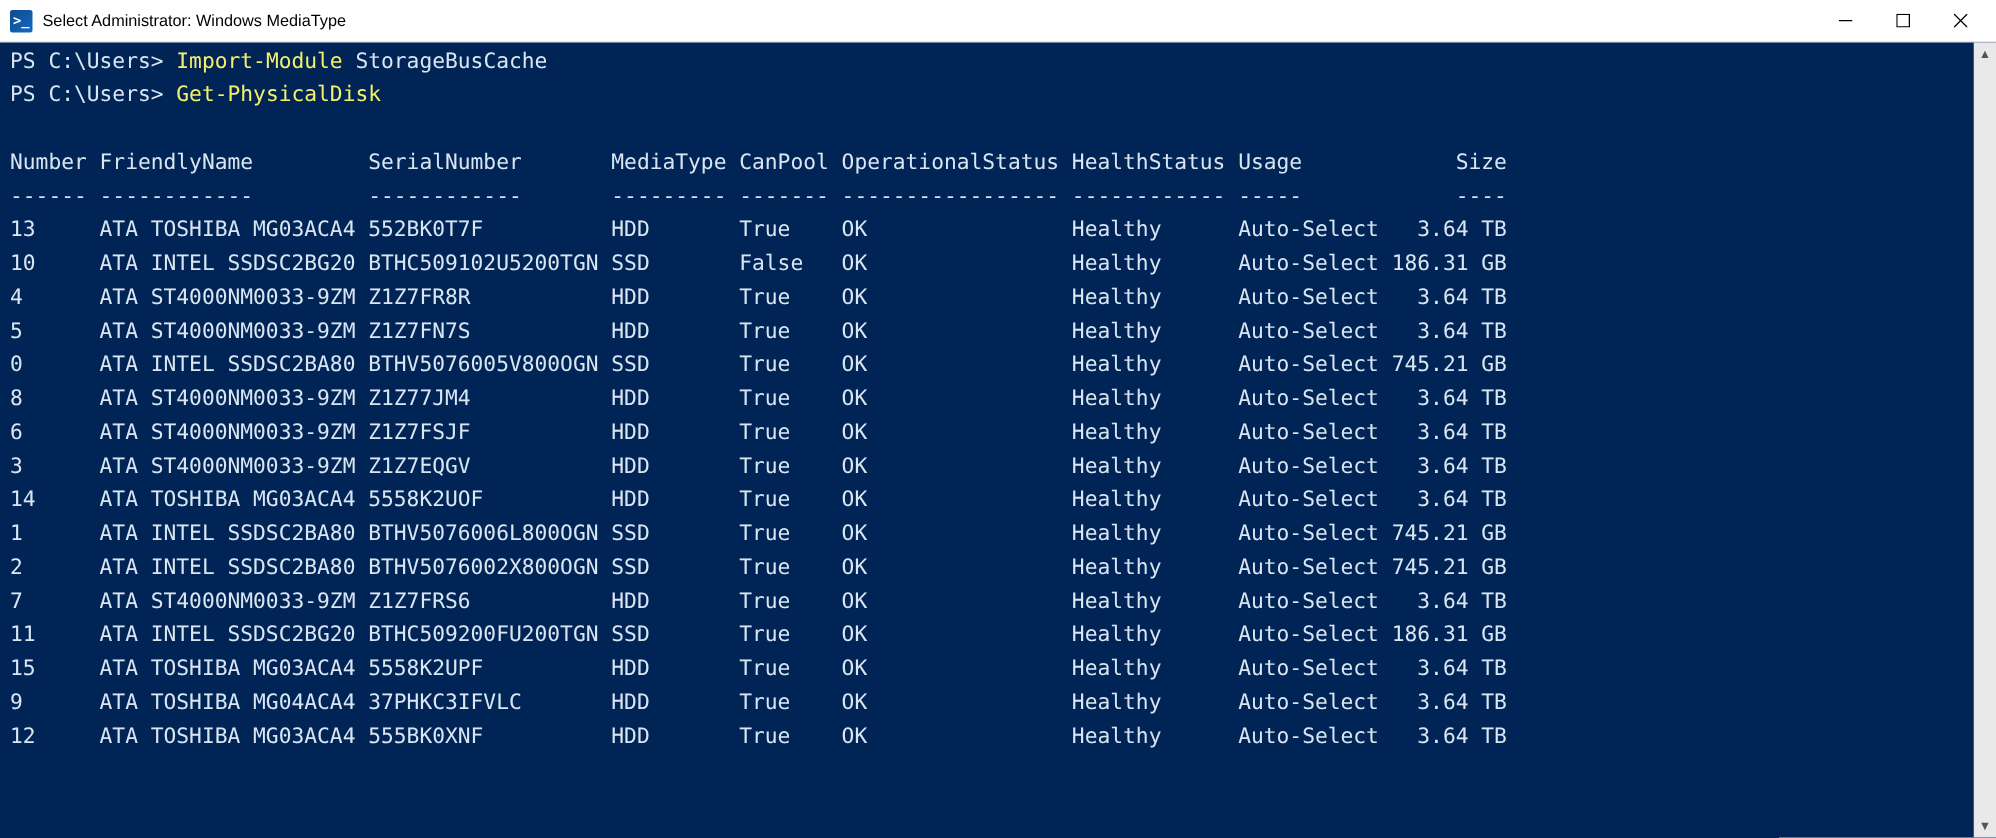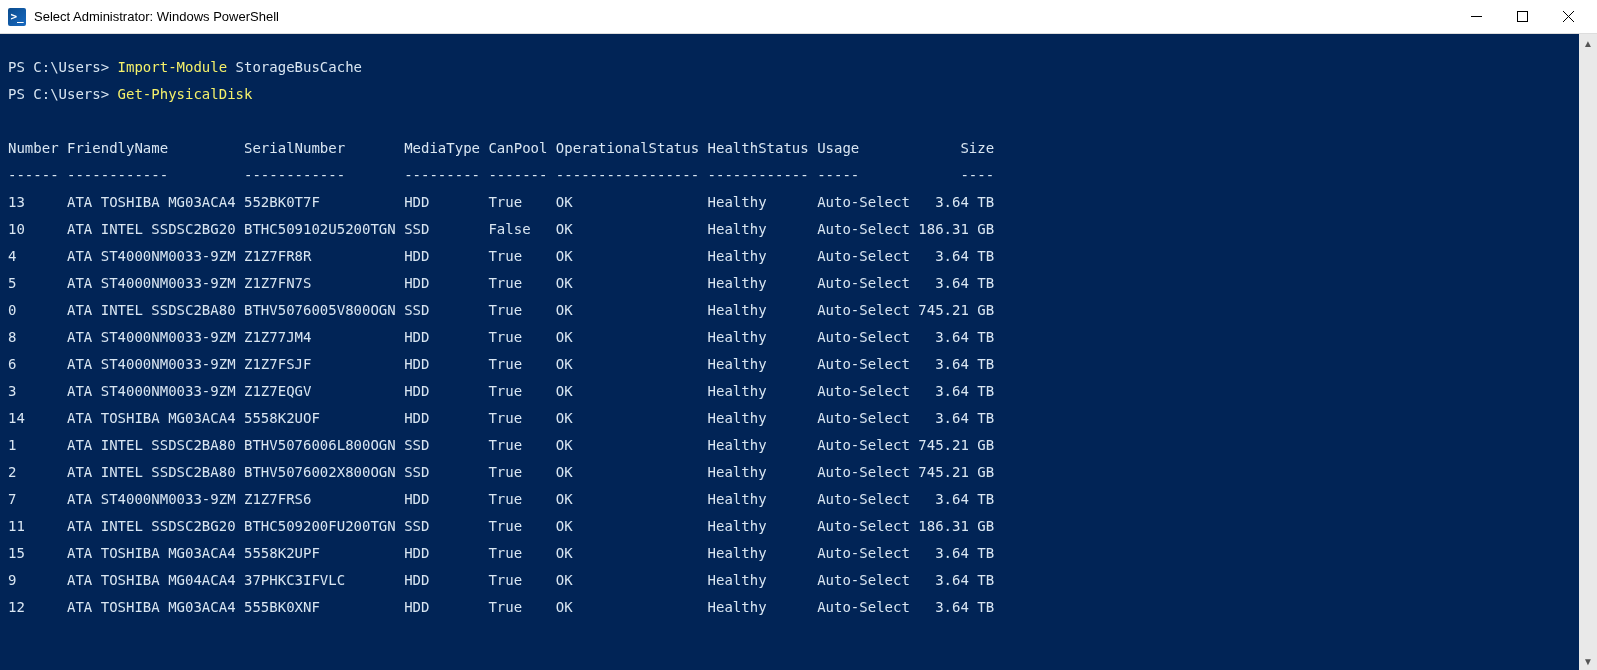--- a/index.html
+++ b/index.html
@@ -48,23 +48,23 @@
     color: #000;
   }
   .win-btn svg { width: 11px; height: 11px; stroke: #000; fill: none; stroke-width: 1; }
   .terminal-wrap {
     flex: 1 1 auto;
     display: flex;
     background: #012456;
   }
   .terminal {
     flex: 1 1 auto;
-    padding: 20px 8px;
+    padding: 2px 8px;
     font-family: Consolas, "Lucida Console", monospace;
-    font-size: 14px;
+    font-size: 17px;
     line-height: 27px;
     color: #d9e6f2;
     white-space: pre;
     overflow: hidden;
   }
   .scrollbar {
     width: 18px;
     background: #e9e9e9;
     position: relative;
   }
@@ -83,21 +83,21 @@
   .prompt { color: #d9e6f2; }
   .cmd { color: #f4f06a; }
   .arg { color: #d9e6f2; }
   .row { display: block; }
 </style>
 </head>
 <body>
 
 <div class="titlebar">
   <div class="ps-icon">&gt;_</div>
-  <div class="title-text">Select Administrator: Windows PowerShell</div>
+  <div class="title-text">Select Administrator: Windows MediaType</div>
   <div class="spacer"></div>
   <div class="win-btn">
     <svg viewBox="0 0 11 11">
         <line x1="0" y1="5.5" x2="11" y2="5.5"></line>
       </svg>
   </div>
   <div class="win-btn">
     <svg viewBox="0 0 11 11">
         <rect x="0.5" y="0.5" width="10" height="10"></rect>
       </svg>

